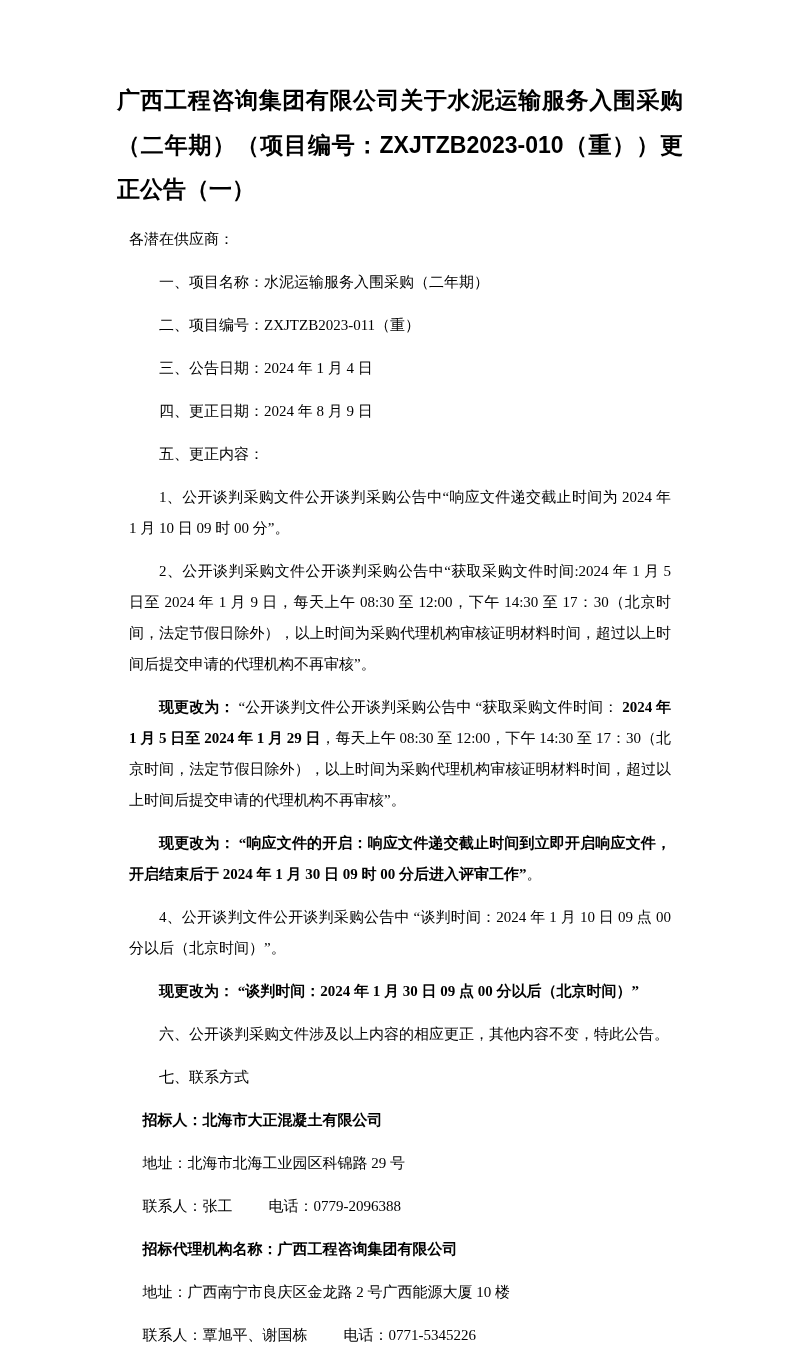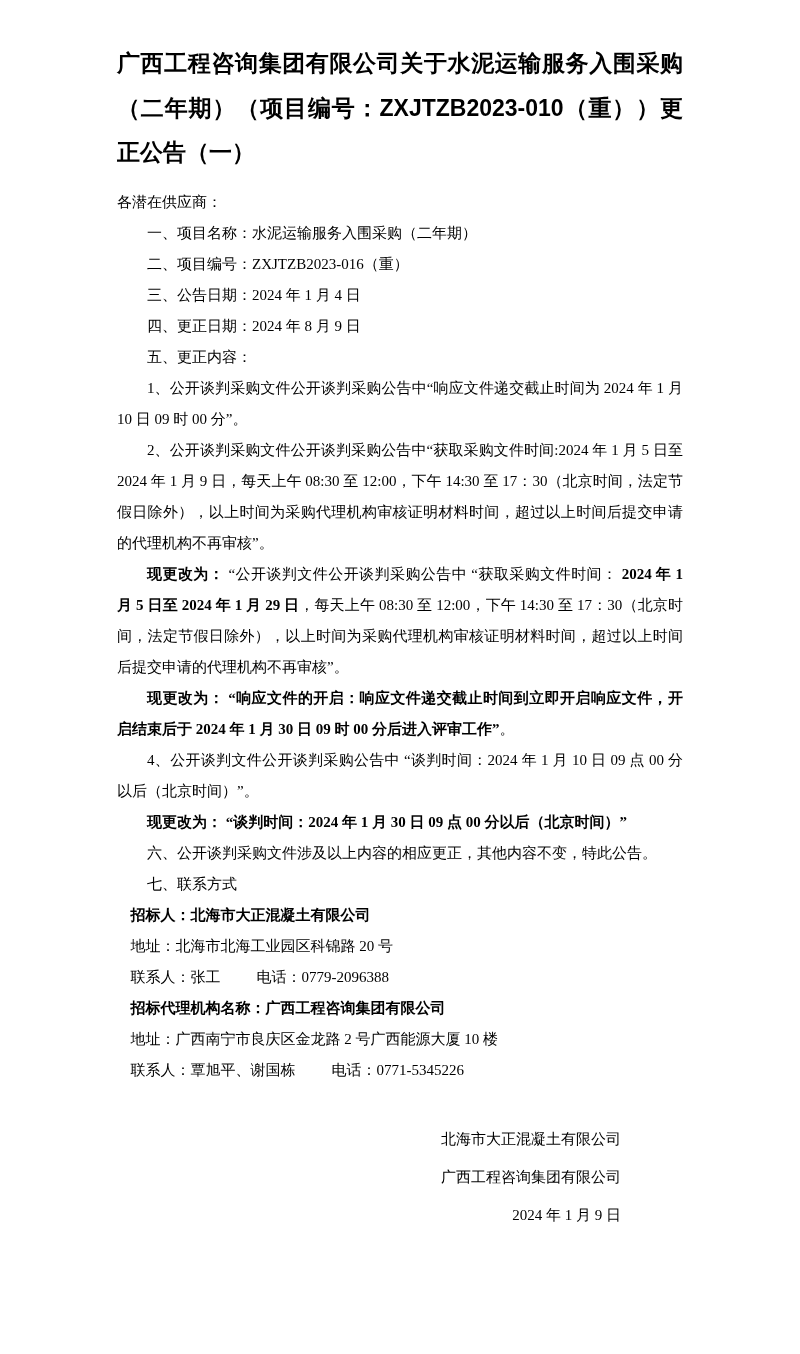--- a/index.html
+++ b/index.html
@@ -11,35 +11,35 @@
   body {
     width: 800px;
     height: 1354px;
     overflow: hidden;
     font-family: "Liberation Serif", "DejaVu Serif", serif;
   }
   .page {
     box-sizing: border-box;
     width: 800px;
     height: 1354px;
-    padding: 42px 117px 0 117px;
+    padding: 79px 117px 0 117px;
     background: #ffffff;
   }
   .doc-title {
     margin: 0 0 12px 0;
     font-size: 23px;
     line-height: 44px;
     font-weight: bold;
     text-align: justify;
   }
   .doc-title .latin {
     font-family: "Liberation Sans", "DejaVu Sans", sans-serif;
   }
   .body p {
-    margin: 0;
+    margin: 12px;
     font-size: 15px;
     line-height: 31px;
     text-align: justify;
   }
   .indent2 { text-indent: 2em; }
   .indent1 { text-indent: 0.9em; }
   .bold { font-weight: bold; }
   .phone-gap { margin-left: 2.4em; }
   .footer {
     margin-top: 34px;
@@ -57,40 +57,40 @@
 
 <div class="page">
 
   <h1 class="doc-title"><span>广西工程咨询集团有限公司关于水泥运输服务入围采购（二年期）（项目编号：</span><span class="latin">ZXJTZB2023-010</span><span>（重））更正公告（一）</span></h1>
 
   <div class="body">
 
     <p>各潜在供应商：</p>
 
     <p class="indent2">一、项目名称：水泥运输服务入围采购（二年期）</p>
-    <p class="indent2">二、项目编号：ZXJTZB2023-016（重）</p>
+    <p class="indent2">二、项目编号：ZXJTZB2023-011（重）</p>
     <p class="indent2">三、公告日期：2024 年 1 月 4 日</p>
     <p class="indent2">四、更正日期：2024 年 8 月 9 日</p>
     <p class="indent2">五、更正内容：</p>
 
     <p class="indent2">1、公开谈判采购文件公开谈判采购公告中“响应文件递交截止时间为 2024 年 1 月 10 日 09 时 00 分”。</p>
 
     <p class="indent2">2、公开谈判采购文件公开谈判采购公告中“获取采购文件时间:2024 年 1 月 5 日至 2024 年 1 月 9 日，每天上午 08:30 至 12:00，下午 14:30 至 17：30（北京时间，法定节假日除外），以上时间为采购代理机构审核证明材料时间，超过以上时间后提交申请的代理机构不再审核”。</p>
     <p class="indent2"><span class="bold">现更改为： </span><span>“公开谈判文件公开谈判采购公告中 “获取采购文件时间： </span><span class="bold">2024 年 1 月 5 日至 2024 年 1 月 29 日</span><span>，每天上午 08:30 至 12:00，下午 14:30 至 17：30（北京时间，法定节假日除外），以上时间为采购代理机构审核证明材料时间，超过以上时间后提交申请的代理机构不再审核”。</span></p>
 
     <p class="indent2"><span class="bold">现更改为： “响应文件的开启：响应文件递交截止时间到立即开启响应文件，开启结束后于 2024 年 1 月 30 日 09 时 00 分后进入评审工作”</span><span>。</span></p>
 
     <p class="indent2">4、公开谈判文件公开谈判采购公告中 “谈判时间：2024 年 1 月 10 日 09 点 00 分以后（北京时间）”。</p>
     <p class="indent2"><span class="bold">现更改为： “谈判时间：2024 年 1 月 30 日 09 点 00 分以后（北京时间）”</span></p>
 
     <p class="indent2">六、公开谈判采购文件涉及以上内容的相应更正，其他内容不变，特此公告。</p>
     <p class="indent2">七、联系方式</p>
 
     <p class="indent1 bold">招标人：北海市大正混凝土有限公司</p>
-    <p class="indent1">地址：北海市北海工业园区科锦路 20 号</p>
+    <p class="indent1">地址：北海市北海工业园区科锦路 29 号</p>
     <p class="indent1"><span>联系人：张工</span><span class="phone-gap">电话：0779-2096388</span></p>
 
     <p class="indent1 bold">招标代理机构名称：广西工程咨询集团有限公司</p>
     <p class="indent1">地址：广西南宁市良庆区金龙路 2 号广西能源大厦 10 楼</p>
     <p class="indent1"><span>联系人：覃旭平、谢国栋</span><span class="phone-gap">电话：0771-5345226</span></p>
 
   </div>
 
   <div class="footer">
     <p>北海市大正混凝土有限公司</p>

